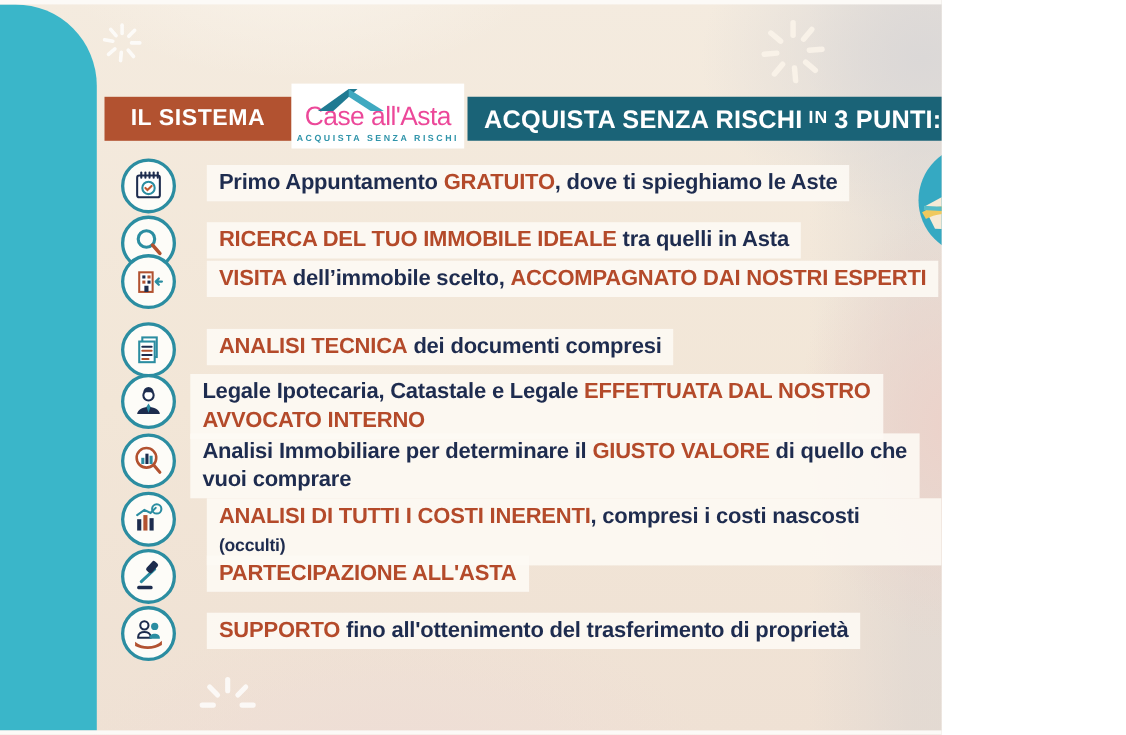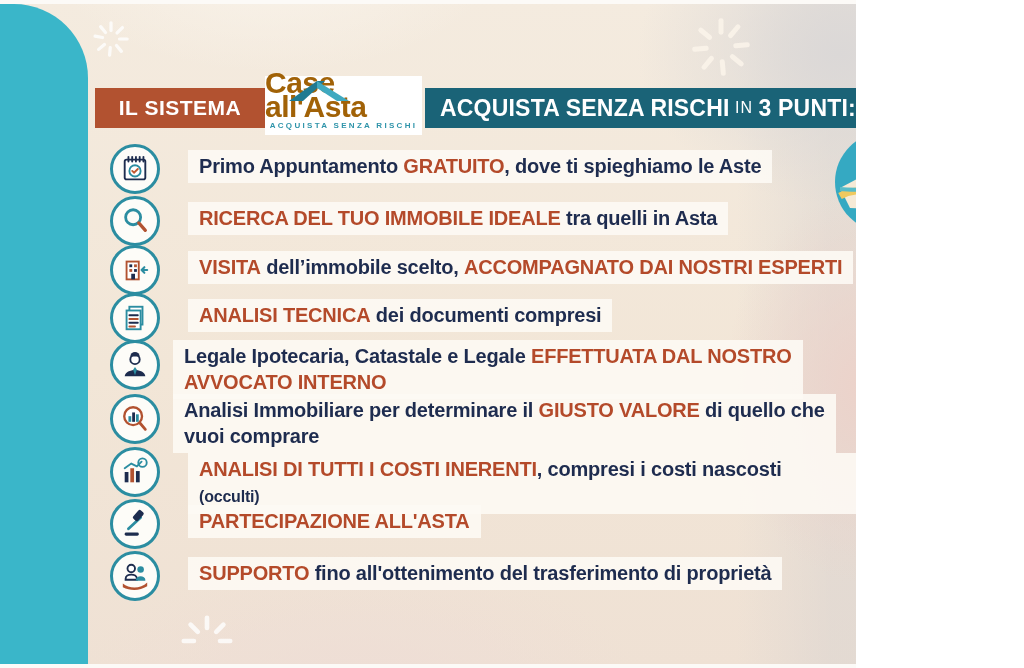--- a/index.html
+++ b/index.html
@@ -16,26 +16,26 @@
   .edge.top{top:0;height:4px;}
   .edge.bottom{bottom:0;height:4px;}
   .leftbar{position:absolute;left:0;top:4px;bottom:4px;width:88px;background:#3ab6c9;border-top-right-radius:74px;}
   .sparkle{position:absolute;opacity:.8;}
   
   .sistema-box{position:absolute;left:95px;top:88px;width:170px;height:40px;background:#b25230;
     display:flex;align-items:center;justify-content:center;color:#fff;font-size:21px;font-weight:800;letter-spacing:.5px;}
   .logo-box{position:absolute;left:265px;top:76px;width:157px;height:59px;background:#ffffff;
     display:flex;flex-direction:column;align-items:center;justify-content:flex-end;padding-bottom:5px;box-sizing:border-box;}
   .logo-roof{position:absolute;top:2px;left:22px;}
-  .logo-title{color:#a16207;font-size:30px;font-weight:700;letter-spacing:-0.5px;line-height:24px;}
+  .logo-title{color:#ec4899;font-size:24px;font-weight:400;letter-spacing:-0.5px;line-height:24px;}
   .logo-sub{color:#2f94aa;font-size:8px;font-weight:700;letter-spacing:2.3px;margin-top:2px;}
   .banner{position:absolute;left:425px;top:88px;width:483px;height:40px;background:#1a6377;
     border-radius:0 16px 16px 0;display:flex;align-items:center;padding-left:15px;box-sizing:border-box;color:#fff;white-space:pre;}
   .banner .big{font-size:23px;font-weight:800;letter-spacing:.2px;}
-  .banner .mid{font-size:16px;font-weight:400;letter-spacing:1px;}
+  .banner .mid{font-size:16px;font-weight:700;letter-spacing:1px;}
   
   .map-circle{position:absolute;left:830px;top:126px;width:112px;height:108px;}
   
   .row{position:absolute;left:110px;display:flex;align-items:flex-start;}
   .circle{width:44px;height:44px;border-radius:50%;background:#fdfcf8;border:3px solid #2b8da1;
     display:flex;align-items:center;justify-content:center;flex:0 0 auto;}
   .bar{margin-left:13px;background:rgba(253,250,244,0.9);padding:3px 11px 4px 11px;
     font-size:20px;line-height:26px;color:#1e2c4f;font-weight:700;letter-spacing:-0.2px;white-space:pre-wrap;}
   .bar.single{margin-top:6px;margin-left:28px;}
   .hl{color:#b44a2a;font-weight:800;}
@@ -172,21 +172,21 @@
   <div class="row" style="top:196px">
     <span class="circle">
       <svg width="30" height="30" viewBox="0 0 32 32">
           <circle cx="14" cy="12" r="8" fill="none" stroke="#2b8da1" stroke-width="3"></circle>
           <line x1="20" y1="18" x2="27" y2="26" stroke="#b25230" stroke-width="3.5" stroke-linecap="round"></line>
         </svg>
     </span>
     <div class="bar single"><span class="hl">RICERCA DEL TUO IMMOBILE IDEALE</span><span class="nm"> tra quelli in Asta</span></div>
   </div>
 
-  <div class="row" style="top:245px">
+  <div class="row" style="top:231px">
     <span class="circle">
       <svg width="30" height="30" viewBox="0 0 32 32">
           <rect x="7" y="7" width="13" height="19" fill="#fff" stroke="#b25230" stroke-width="2"></rect>
           <g fill="#1d2c4e">
             <rect x="10" y="10" width="3" height="3"></rect>
             <rect x="15" y="10" width="3" height="3" fill="#b25230"></rect>
             <rect x="10" y="15" width="3" height="3" fill="#b25230"></rect>
             <rect x="15" y="15" width="3" height="3"></rect>
             <rect x="12" y="20" width="4" height="6" fill="#1d2c4e"></rect>
           </g>

